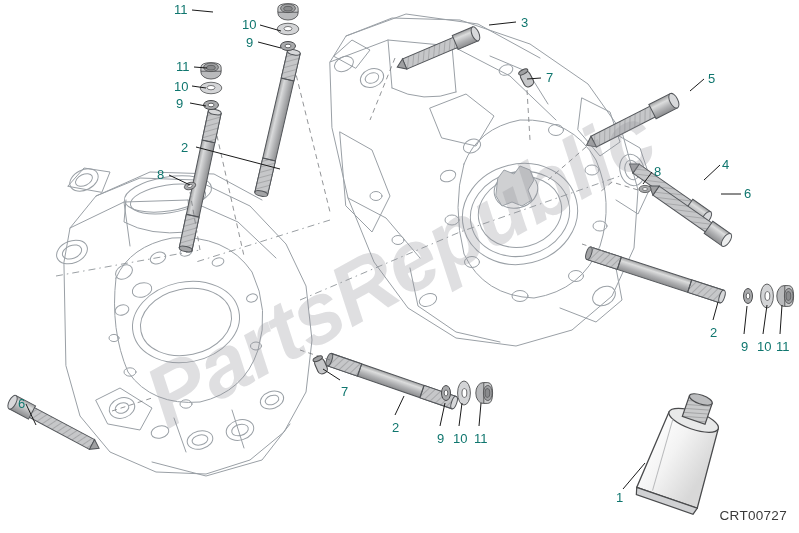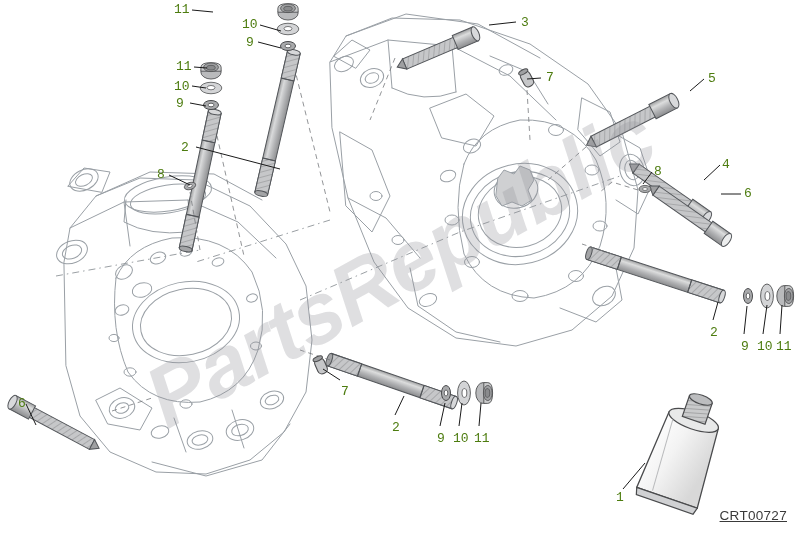--- a/index.html
+++ b/index.html
@@ -17,36 +17,35 @@
   }
   #diagram-svg {
     position: absolute;
     left: 0;
     top: 0;
     width: 799px;
     height: 533px;
   }
   .callout-label {
     position: absolute;
-    font-family: Liberation Mono, monospace;
+    font-family: Liberation Sans, sans-serif;
     font-size: 13px;
-    color: #4d7c0f;
+    color: #0f766e;
     line-height: 1;
     white-space: nowrap;
     user-select: none;
   }
   #diagram-code {
     position: absolute;
     right: 12px;
     bottom: 10px;
     font-family: "Liberation Sans", sans-serif;
     font-size: 13.5px;
     letter-spacing: 0.3px;
     color: #3a3a3a;
-    text-decoration: underline;
   }
   #watermark {
     position: absolute;
     left: 50%;
     top: 50%;
     transform: translate(-50%, -50%) rotate(-29deg);
     font-family: "Liberation Sans", sans-serif;
     font-size: 86px;
     font-weight: bold;
     font-style: italic;

